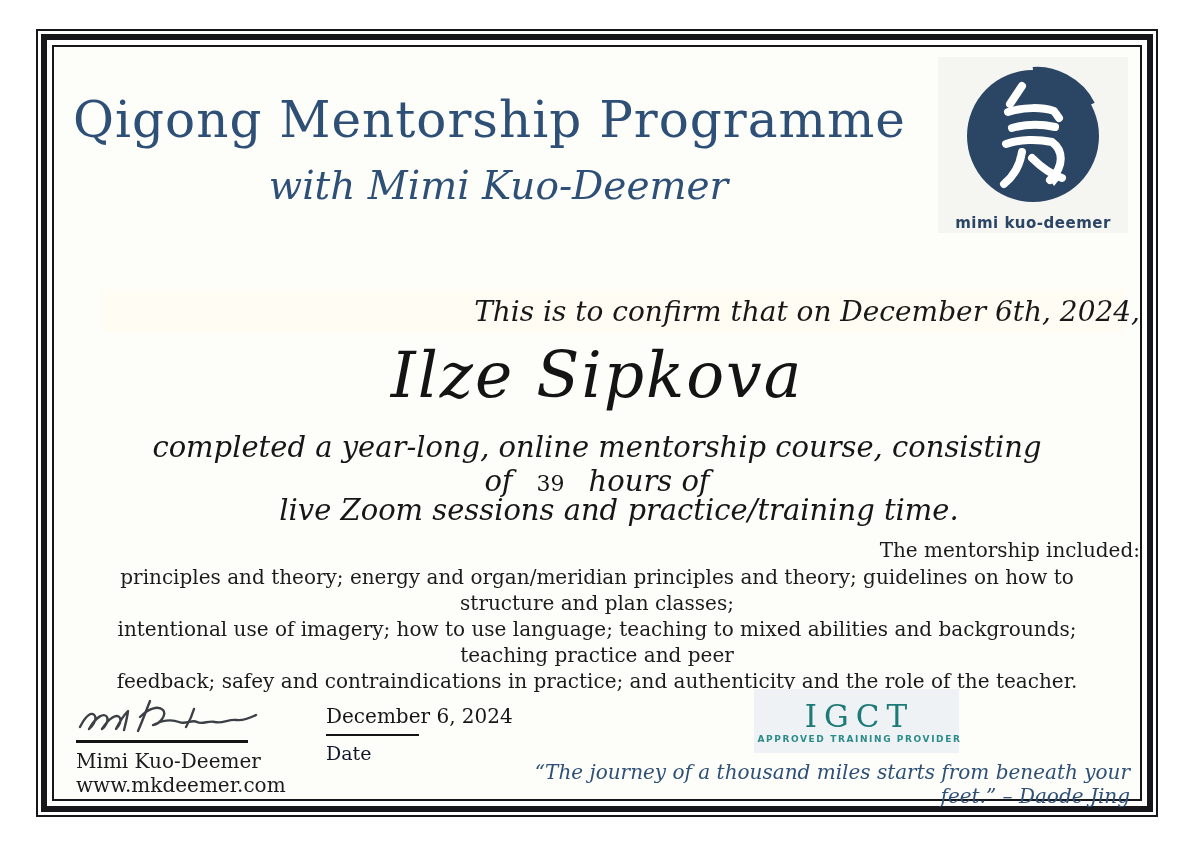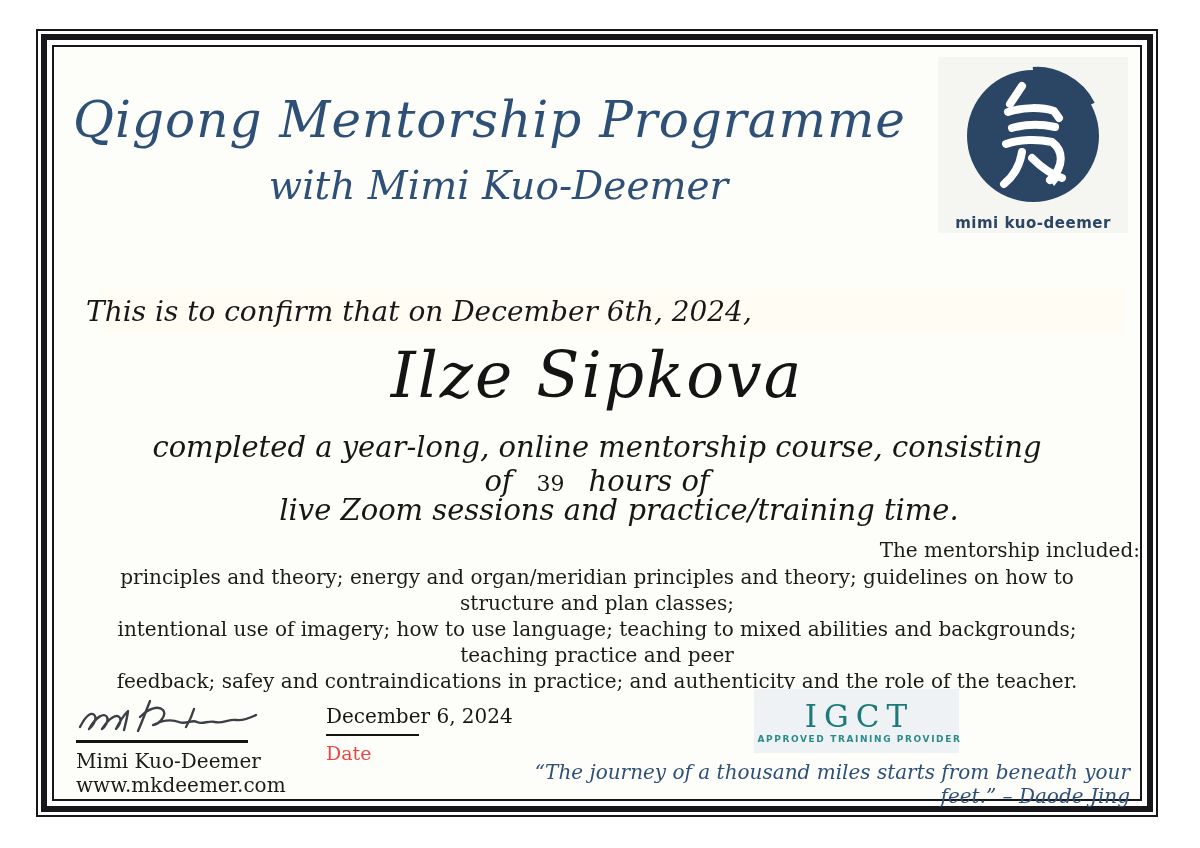--- a/index.html
+++ b/index.html
@@ -9,31 +9,31 @@
   
   .frame-outer { position:absolute; left:36px; top:29px; width:1122px; height:788px;
                  border:2px solid #16161b; padding:3px; background:#ffffff; }
   .frame-mid   { width:100%; height:100%; border:6px solid #16161b; padding:5px; background:#ffffff; }
   .frame-inner { width:100%; height:100%; border:2px solid #16161b; background:#fdfdf9; position:relative; }
 
   .abs { position:absolute; }
 
   
   .title-wrap { left:0; right:215px; top:44px; text-align:center; }
-  .cert-title { font-size:50px; font-style:italic; color:#2e5077; letter-spacing:1px; }
+  .cert-title { font-size:50px; color:#2e5077; letter-spacing:1px; }
   .cert-subtitle { font-size:39px; font-style:italic; color:#2e5077; margin-top:14px;padding-left:18px; }
 
   .logo-block { left:884px; top:10px; width:190px; height:176px; background:#f5f5f1;
                 text-align:center; padding-top:9px; }
   .logo-label { font-family:"DejaVu Sans", sans-serif; font-weight:bold; font-size:15px;
                 color:#2b4565; margin-top:2px; letter-spacing:0.5px; }
 
   
   .confirm-band { left:48px; top:242px; width:1022px; height:44px; background:#fffdf3; }
-  .confirm-line { left:16px; right:0; top:248px; text-align:left; font-size:28px;
+  .confirm-line { left:16px; right:0; top:248px; text-align:right; font-size:28px;
                   font-style:italic; color:#181818;padding-left:16px; }
   .recipient-name { left:0; right:0; top:292px; text-align:center; font-size:63px;
                     font-style:italic; color:#141414; letter-spacing:2px; }
   .course-line { left:0; right:0; text-align:center; font-size:29px; font-style:italic; color:#161616; }
   .course-line1 { top:383px; }
   .course-line2 { top:446px;margin-left:44px; }
   .hours-value { font-style:normal; font-size:22px; margin:12px 24px; }
 
   .included-heading { left:0; right:0; top:491px; text-align:right; font-size:20px; color:#1b1b1b; }
   .included-para { left:62px; right:62px; top:517px; text-align:center; font-size:20px;
@@ -41,21 +41,21 @@
 
   
   .sig-block { left:22px; top:642px; width:220px; }
   .sig-rule  { width:172px; height:3px; background:#141414; margin-top:1px; }
   .sig-name  { font-size:20px; color:#1b1b1b; margin-top:6px; }
   .sig-site  { font-size:20px; color:#1b1b1b; }
 
   .date-block { left:272px; top:657px; }
   .date-value { font-size:20px; color:#161616; }
   .date-rule  { width:93px; height:2px; background:#141414; margin-top:6px; }
-  .date-label { font-size:19px; color:#ef4444; margin-top:6px; }
+  .date-label { font-size:19px; color:#0f172a; margin-top:6px; }
 
   .igct-block { left:700px; top:642px; width:205px; height:64px; background:#eef2f5;
                 display:flex; align-items:center; justify-content:center; padding:4px 6px 2px 6px; }
   .igct-text { margin-left:6px; text-align:center; }
   .igct-acronym { font-size:31px; color:#1e7a78; letter-spacing:7px; line-height:30px;
                   font-family:"DejaVu Serif", serif; }
   .igct-tagline { font-family:"DejaVu Sans", sans-serif; font-size:9px; font-weight:bold;
                   color:#2b8b89; letter-spacing:1.6px; margin-top:3px; white-space:nowrap; }
 
   .quote-line { right:10px; top:713px; width:600px; text-align:right; font-size:20px;

